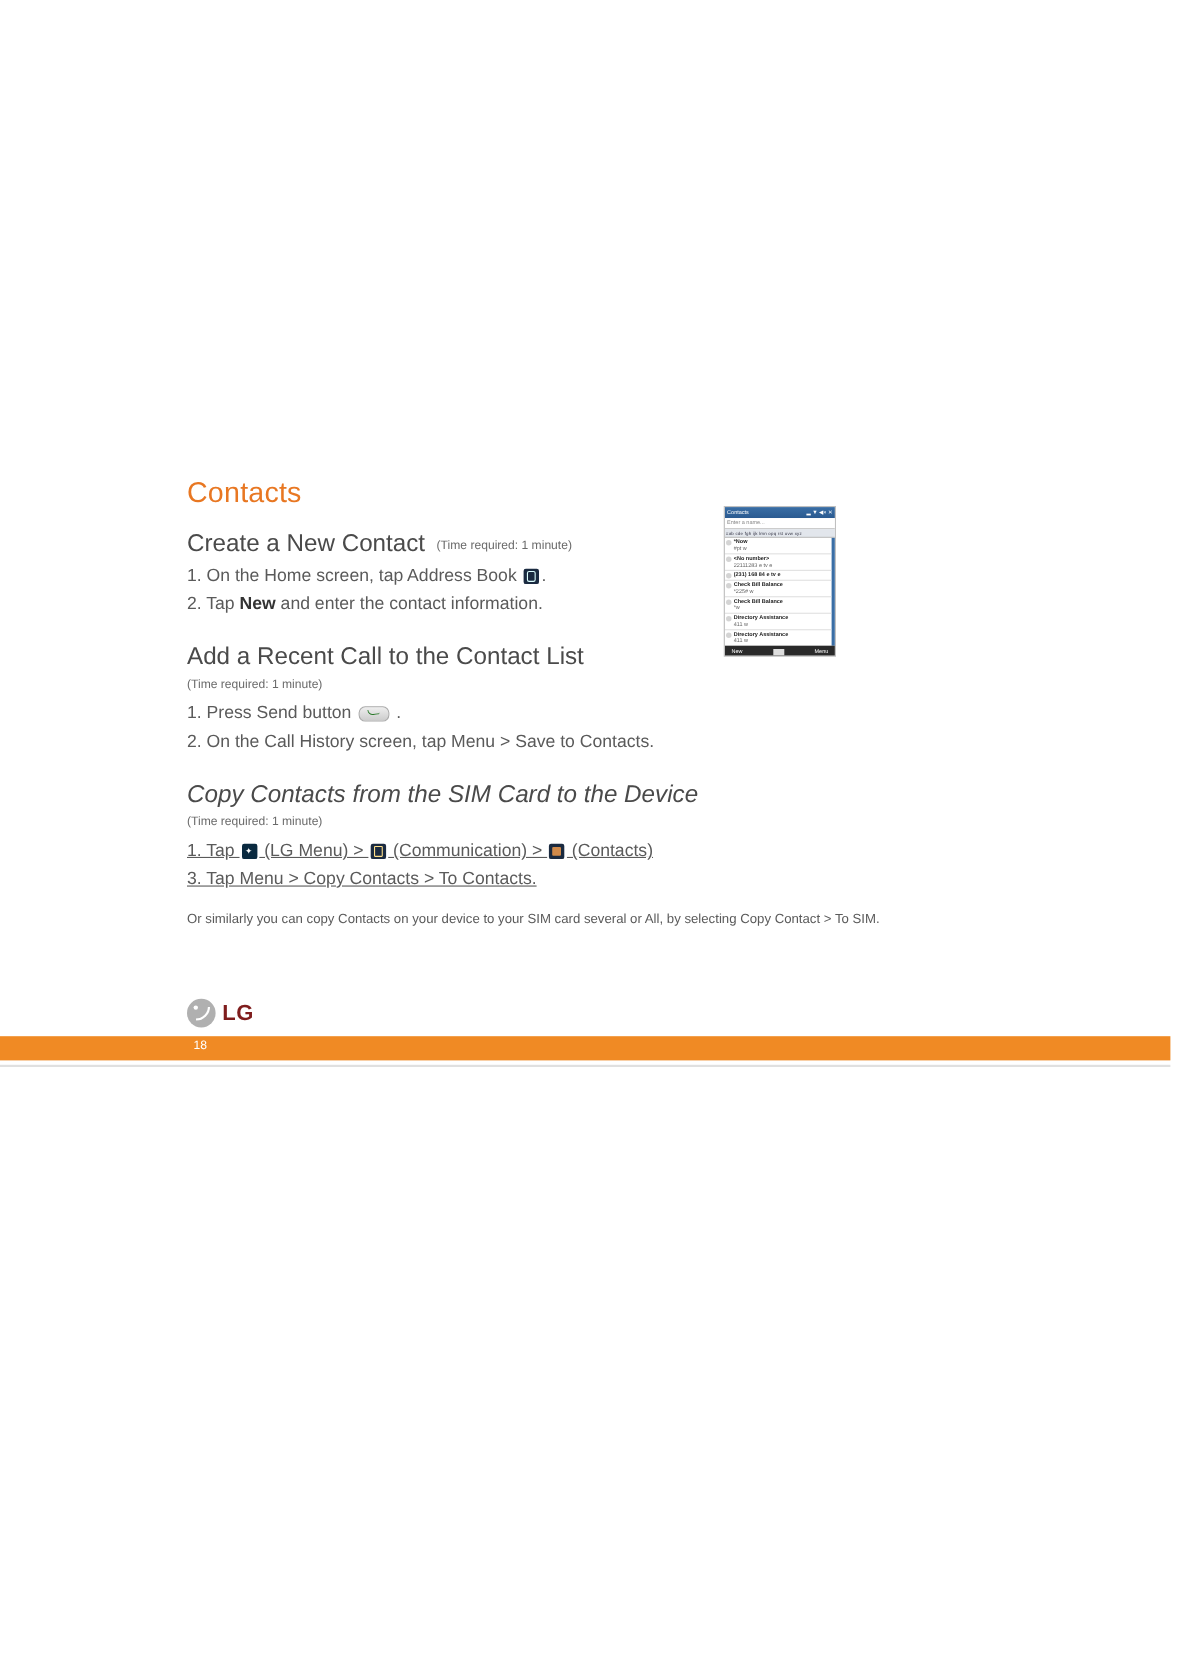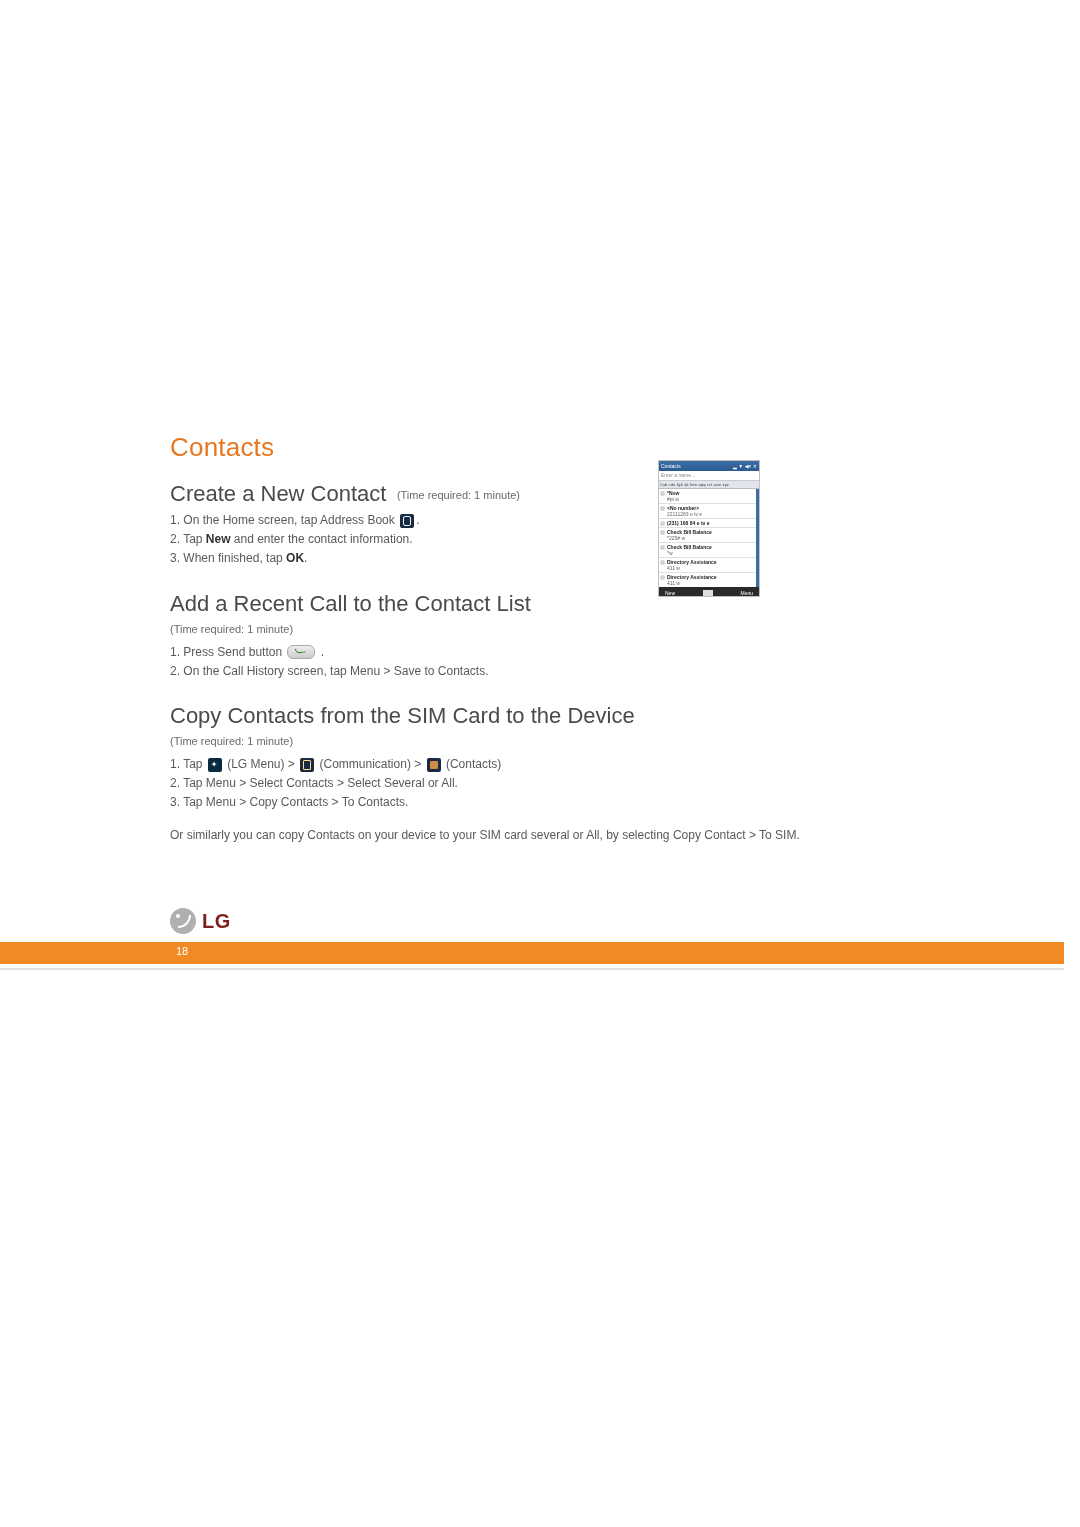--- a/index.html
+++ b/index.html
@@ -43,21 +43,21 @@
     display: inline;
     margin-left: 6px;
     vertical-align: 2px;
   }
   .time-req-block {
     font-size: 11px;
     color: #6a6a6a;
     margin: 2px 0 8px 0;
   }
   .steps {
-    font-size: 12px;
+    font-size: 16px;
     color: #5a5a5a;
     line-height: 1.6;
     margin: 4px 0 22px 0;
   }
   .steps .bold {
     color: #333;
     font-weight: bold;
   }
   .body-text {
     font-size: 12px;
@@ -288,45 +288,41 @@
     <div>
       <span class="subsection-heading">Create a New Contact</span>
       <span class="time-req">(Time required: 1 minute)</span>
       <div class="steps">
         <div>
           <span>1. On the Home screen, tap Address Book </span><span class="icon-box icon-phone"></span><span>.</span>
         </div>
         <div>
           <span>2. Tap </span><span class="bold">New</span><span> and enter the contact information.</span>
         </div>
-        <div>
-          <span>3. When finished, tap </span><span class="bold">OK</span><span>.</span>
-        </div>
       </div>
     </div>
 
     <div>
       <div class="subsection-heading" style="display:block;">Add a Recent Call to the Contact List</div>
       <div class="time-req-block">(Time required: 1 minute)</div>
       <div class="steps">
         <div>
           <span>1. Press Send button </span><span class="icon-box icon-send"></span><span> .</span>
         </div>
         <div>2. On the Call History screen, tap Menu &gt; Save to Contacts.</div>
       </div>
     </div>
 
     <div>
-      <div class="subsection-heading" style="display:block;">Copy Contacts from the SIM Card to the Device</div>
+      <div class="subsection-heading" style="display:block;font-style:italic;">Copy Contacts from the SIM Card to the Device</div>
       <div class="time-req-block">(Time required: 1 minute)</div>
-      <div class="steps" style="margin-bottom:13px;">
+      <div class="steps" style="margin-bottom:13px;text-decoration:underline;">
         <div>
           <span>1. Tap </span><span class="icon-box icon-lg"></span><span> (LG Menu) &gt; </span><span class="icon-box icon-comm"></span><span> (Communication) &gt; </span><span class="icon-box icon-contacts"></span><span> (Contacts)</span>
         </div>
-        <div>2. Tap Menu &gt; Select Contacts &gt; Select Several or All.</div>
         <div>3. Tap Menu &gt; Copy Contacts &gt; To Contacts.</div>
       </div>
       <div class="body-text">Or similarly you can copy Contacts on your device to your SIM card several or All, by selecting Copy Contact &gt; To SIM.</div>
     </div>
   </div>
 
   <div class="screenshot">
     <div class="titlebar">
       <span>Contacts</span>
       <span>▂ ▼ ◀× ✕</span>

